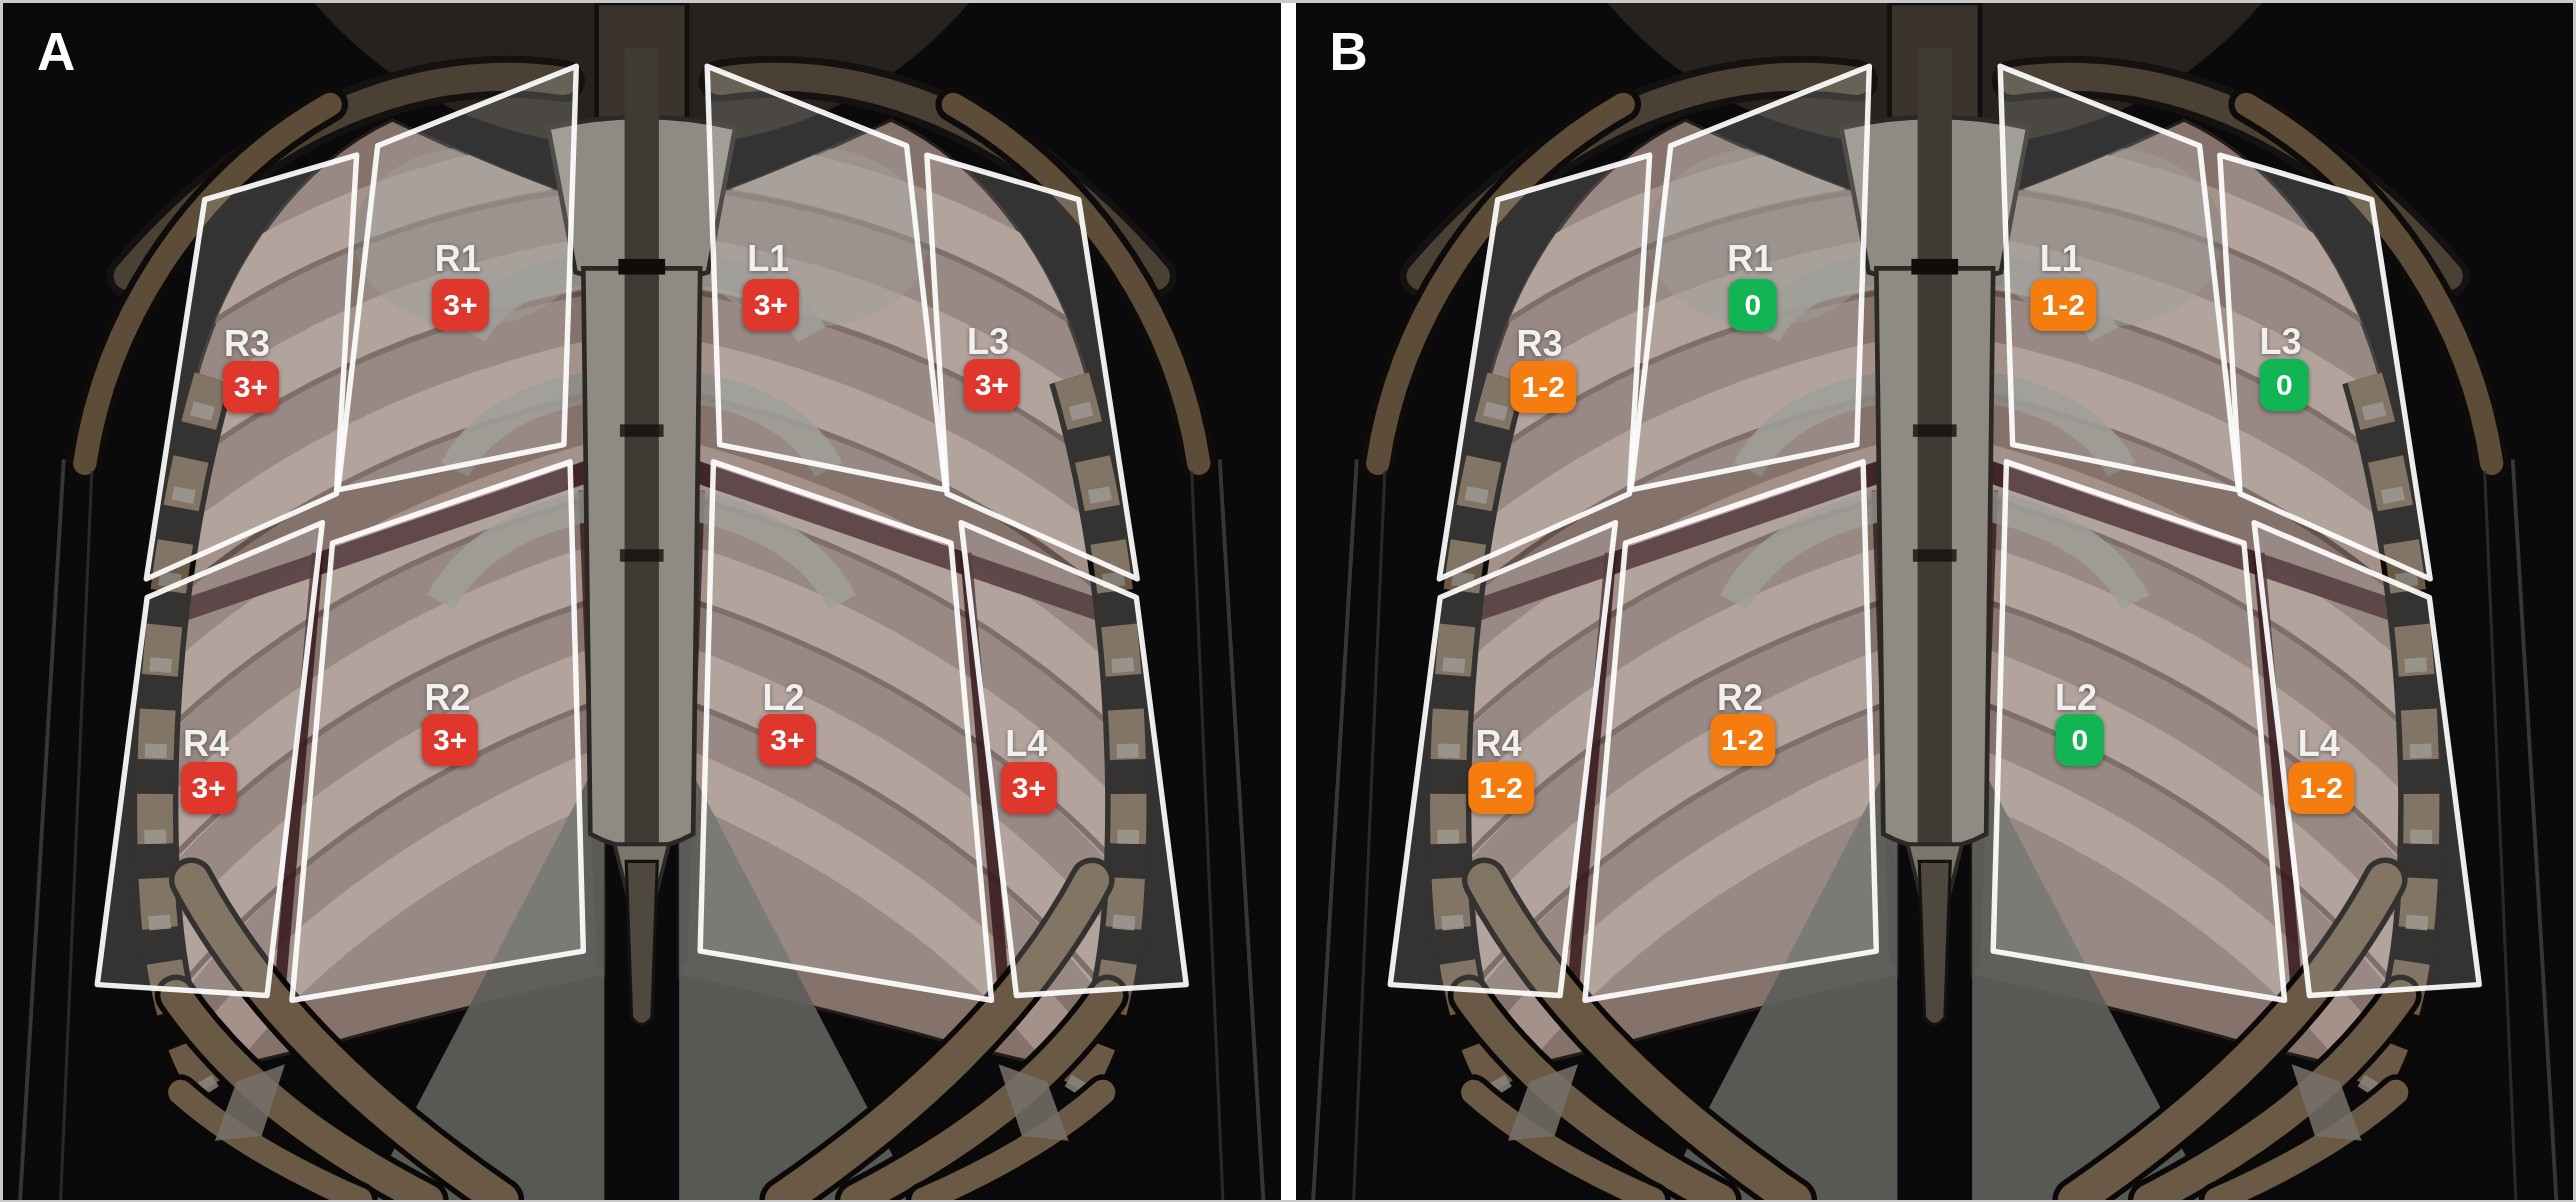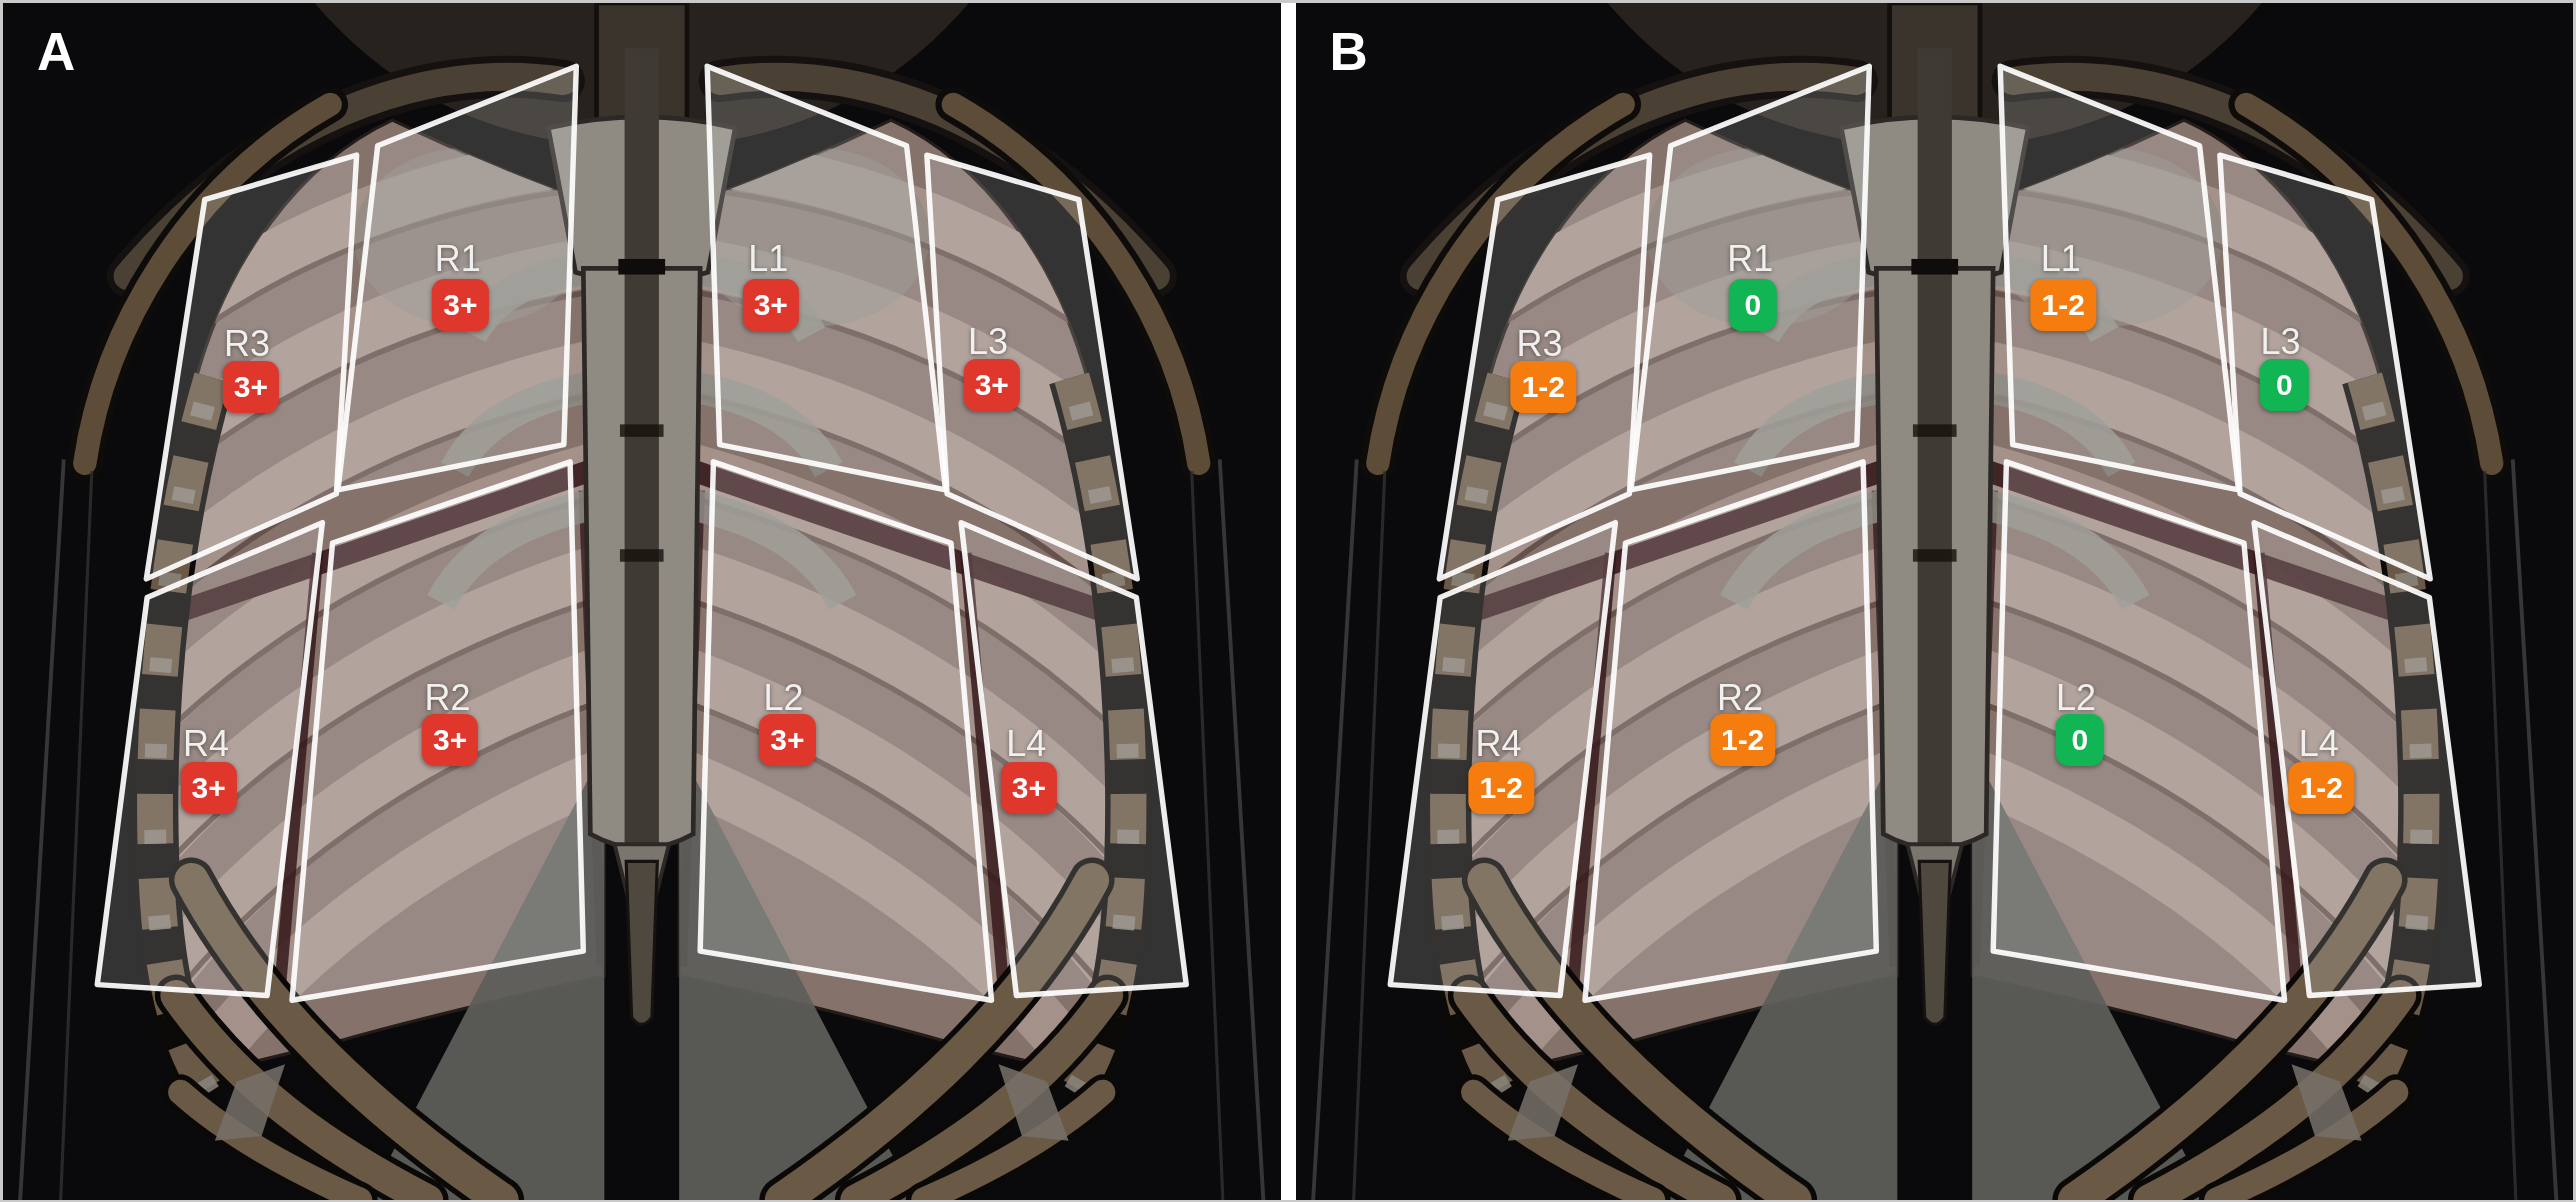--- a/index.html
+++ b/index.html
@@ -16,21 +16,21 @@
   .panel{position:relative;flex:1 1 0;overflow:hidden;}
   .divider{width:15px;background:#ffffff;flex:0 0 auto;}
   .thorax-svg{position:absolute;inset:0;width:100%;height:100%;display:block;}
   .panel-label{
     position:absolute;top:22px;left:34px;
     color:#ffffff;font-size:53px;font-weight:700;line-height:1;
     letter-spacing:0.8px;
   }
   .zone-label{
     position:absolute;transform:translate(-50%,-50%);
-    color:#f2f0ee;font-size:36px;font-weight:400;line-height:1;
+    color:#f2f0ee;font-size:36px;font-weight:700;line-height:1;
     text-shadow:0 0.8px 4.7px rgba(0,0,0,.45);
     white-space:nowrap;
   }
   .zone-badge{
     position:absolute;transform:translate(-50%,-50%);
     color:#ffffff;font-size:30px;font-weight:700;line-height:1;
     padding:11px 11px;min-width:26.5px;text-align:center;
     border-radius:12.5px;
     box-shadow:0 1.6px 4.7px rgba(0,0,0,.35);
     white-space:nowrap;

